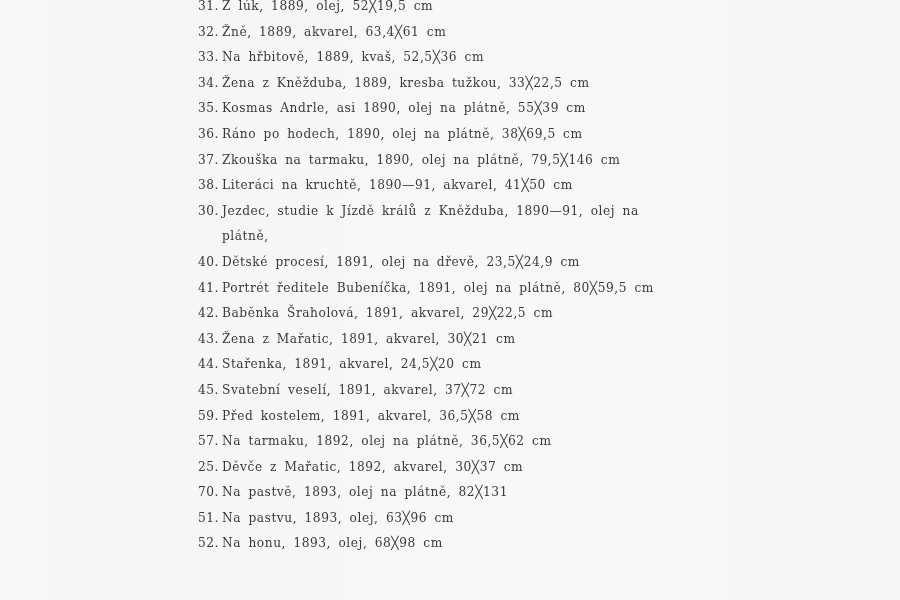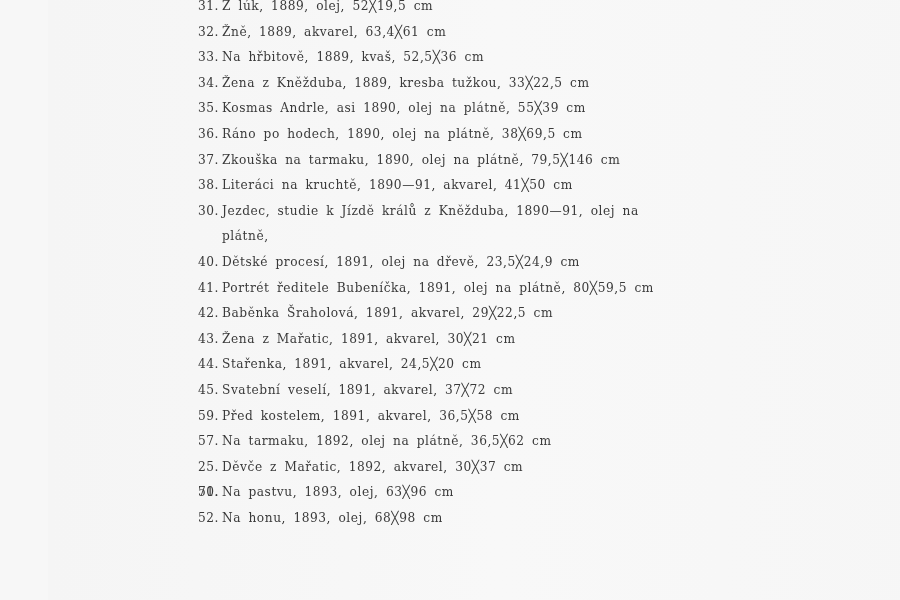--- a/index.html
+++ b/index.html
@@ -69,18 +69,18 @@
     <li class="item"><span class="num">30.</span><span class="text">Jezdec, studie k Jízdě králů z Kněžduba, 1890—91, olej na plátně,</span></li>
     <li class="item"><span class="num">40.</span><span class="text">Dětské procesí, 1891, olej na dřevě, 23,5╳24,9 cm</span></li>
     <li class="item"><span class="num">41.</span><span class="text">Portrét ředitele Bubeníčka, 1891, olej na plátně, 80╳59,5 cm</span></li>
     <li class="item"><span class="num">42.</span><span class="text">Baběnka Šraholová, 1891, akvarel, 29╳22,5 cm</span></li>
     <li class="item"><span class="num">43.</span><span class="text">Žena z Mařatic, 1891, akvarel, 30╳21 cm</span></li>
     <li class="item"><span class="num">44.</span><span class="text">Stařenka, 1891, akvarel, 24,5╳20 cm</span></li>
     <li class="item"><span class="num">45.</span><span class="text">Svatební veselí, 1891, akvarel, 37╳72 cm</span></li>
     <li class="item"><span class="num">59.</span><span class="text">Před kostelem, 1891, akvarel, 36,5╳58 cm</span></li>
     <li class="item"><span class="num">57.</span><span class="text">Na tarmaku, 1892, olej na plátně, 36,5╳62 cm</span></li>
     <li class="item"><span class="num">25.</span><span class="text">Děvče z Mařatic, 1892, akvarel, 30╳37 cm</span></li>
-    <li class="item"><span class="num">70.</span></li>
+    <li class="item"><span class="num">70.</span><span class="text">Na pastvě, 1893, olej na plátně, 82╳131</span></li>
     <li class="item"><span class="num">51.</span><span class="text">Na pastvu, 1893, olej, 63╳96 cm</span></li>
     <li class="item"><span class="num">52.</span><span class="text">Na honu, 1893, olej, 68╳98 cm</span></li>
 
   </ul>
 </div>
 
 </body></html>

